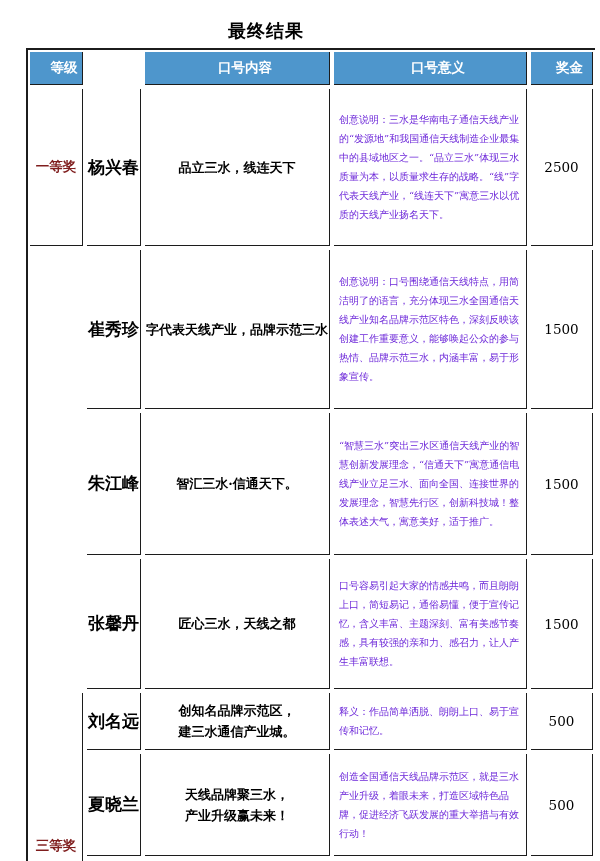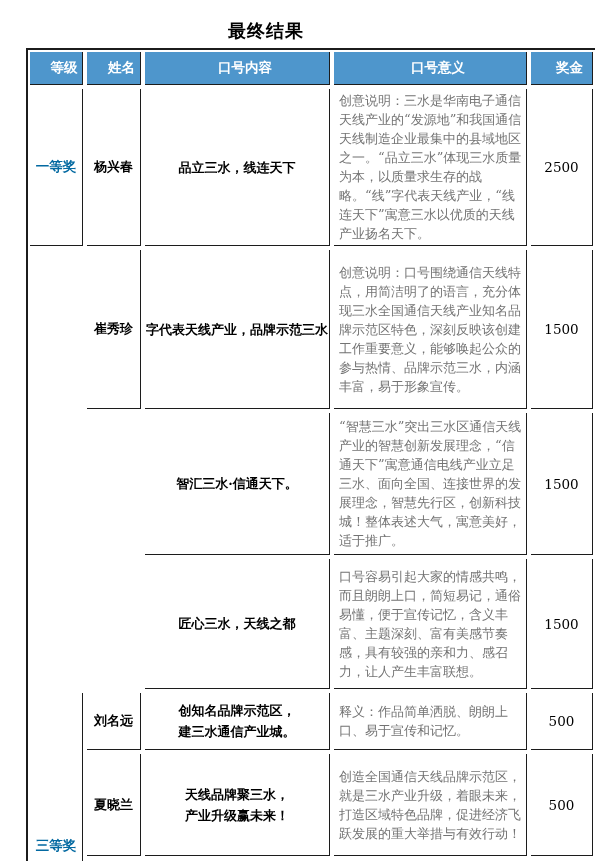--- a/index.html
+++ b/index.html
@@ -15,66 +15,67 @@
           grid-template-columns:57px 58px 189px 197px 66px;
           grid-template-rows:37px 161px 163px 146px 134px 61px 106px 13px;
           border-top:2px solid #1c1c1c; border-left:2px solid #1c1c1c; }
 
   .c { border-right:1.5px solid #1c1c1c; border-bottom:1.5px solid #1c1c1c;
        display:flex; align-items:center; justify-content:center;
        text-align:center; overflow:hidden; background:#fff; }
 
   .head { background:#4E96CC; color:#ffffff; font-weight:bold; font-size:13.5px;padding-left:16px; }
 
-  .level { color:#0369a1; font-weight:bold; font-size:13.5px; }
+  .level { color:#7f1d1d; font-weight:bold; font-size:13.5px; }
   .level-bottom { align-items:flex-end; padding-bottom:14px; border-bottom:none; }
 
-  .name { font-weight:bold; font-size:13px; }
+  .name { font-weight:bold; font-size:17px; }
 
   .slogan { font-weight:bold; font-size:13px; white-space:pre-line; line-height:21px; }
 
   .meaning { justify-content:flex-start; text-align:left; align-items:center;
-             font-size:13px; line-height:19px; padding:2px 3px 2px 5px; color:#737373; }
+             font-size:10px; line-height:19px; padding:2px 3px 2px 5px; color:#6d28d9; }
 
   .prize { font-size:13.5px; }
 
   .noborder-b { border-bottom:none; }
 </style>
 </head>
 <body>
 
 <div class="page">
 
   <div class="title">最终结果</div>
 
   <div class="grid">
 
     <div class="c head" style="grid-row:1;grid-column:1">等级</div>
-    <div class="c head" style="grid-row:1;grid-column:2">姓名</div>
     <div class="c head" style="grid-row:1;grid-column:3">口号内容</div>
     <div class="c head" style="grid-row:1;grid-column:4">口号意义</div>
     <div class="c head" style="grid-row:1;grid-column:5">奖金</div>
 
     <div class="c level" style="grid-row:2;grid-column:1">一等奖</div>
     <div class="c level level-bottom" style="grid-row:6/9;grid-column:1">三等奖</div>
 
     <div class="c name" style="grid-row:2;grid-column:2">杨兴春</div>
     <div class="c slogan" style="grid-row:2;grid-column:3">品立三水，线连天下</div>
     <div class="c meaning" style="grid-row:2;grid-column:4">创意说明：三水是华南电子通信天线产业的“发源地”和我国通信天线制造企业最集中的县域地区之一。“品立三水”体现三水质量为本，以质量求生存的战略。“线”字代表天线产业，“线连天下”寓意三水以优质的天线产业扬名天下。</div>
     <div class="c prize" style="grid-row:2;grid-column:5">2500</div>
 
     <div class="c name" style="grid-row:3;grid-column:2">崔秀珍</div>
     <div class="c slogan" style="grid-row:3;grid-column:3">字代表天线产业，品牌示范三水</div>
     <div class="c meaning" style="grid-row:3;grid-column:4">创意说明：口号围绕通信天线特点，用简洁明了的语言，充分体现三水全国通信天线产业知名品牌示范区特色，深刻反映该创建工作重要意义，能够唤起公众的参与热情、品牌示范三水，内涵丰富，易于形象宣传。</div>
     <div class="c prize" style="grid-row:3;grid-column:5">1500</div>
 
+    <div class="c name" style="grid-row:4;grid-column:2">朱江峰</div>
     <div class="c slogan" style="grid-row:4;grid-column:3">智汇三水·信通天下。</div>
     <div class="c meaning" style="grid-row:4;grid-column:4">“智慧三水”突出三水区通信天线产业的智慧创新发展理念，“信通天下”寓意通信电线产业立足三水、面向全国、连接世界的发展理念，智慧先行区，创新科技城！整体表述大气，寓意美好，适于推广。</div>
     <div class="c prize" style="grid-row:4;grid-column:5">1500</div>
 
+    <div class="c name" style="grid-row:5;grid-column:2">张馨丹</div>
     <div class="c slogan" style="grid-row:5;grid-column:3">匠心三水，天线之都</div>
     <div class="c meaning" style="grid-row:5;grid-column:4">口号容易引起大家的情感共鸣，而且朗朗上口，简短易记，通俗易懂，便于宣传记忆，含义丰富、主题深刻、富有美感节奏感，具有较强的亲和力、感召力，让人产生丰富联想。</div>
     <div class="c prize" style="grid-row:5;grid-column:5">1500</div>
 
     <div class="c name" style="grid-row:6;grid-column:2">刘名远</div>
     <div class="c slogan" style="grid-row:6;grid-column:3">创知名品牌示范区，
 建三水通信产业城。</div>
     <div class="c meaning" style="grid-row:6;grid-column:4">释义：作品简单洒脱、朗朗上口、易于宣传和记忆。</div>
     <div class="c prize" style="grid-row:6;grid-column:5">500</div>
 

